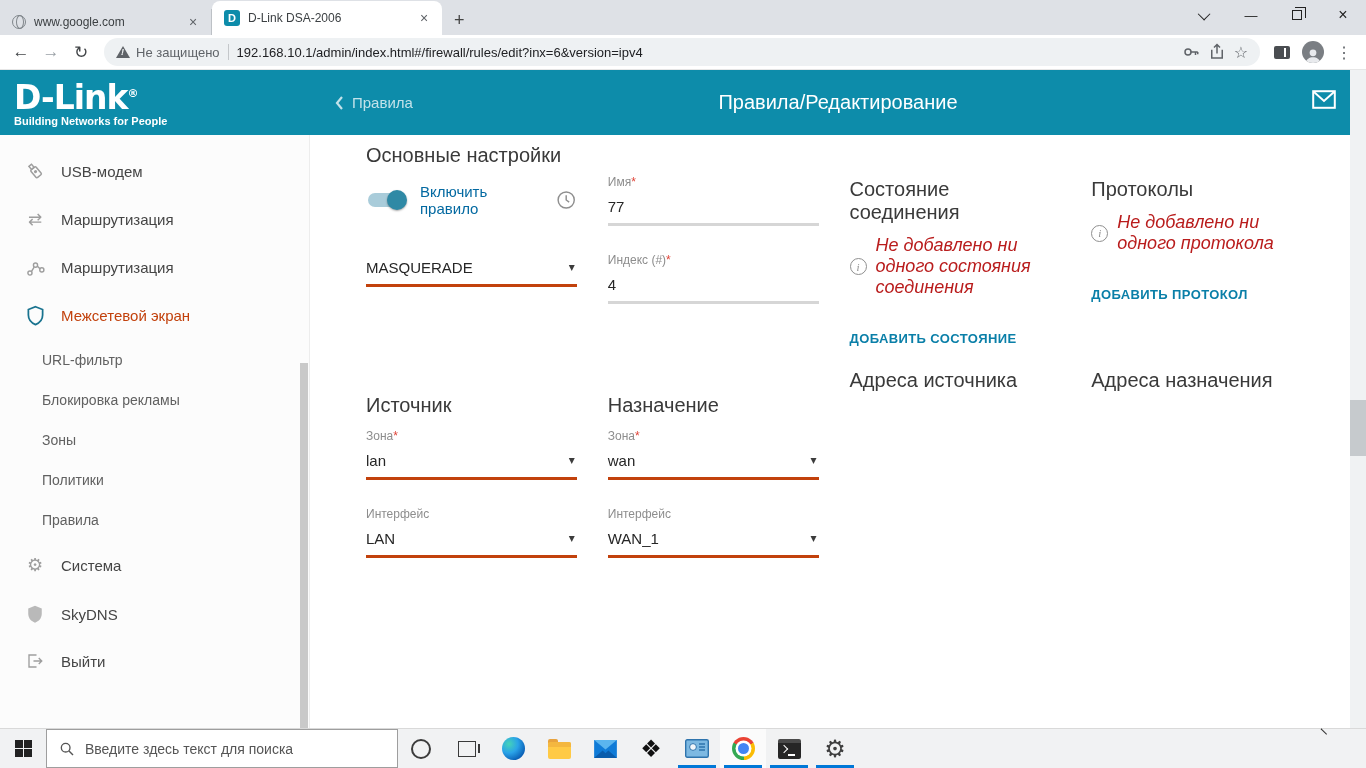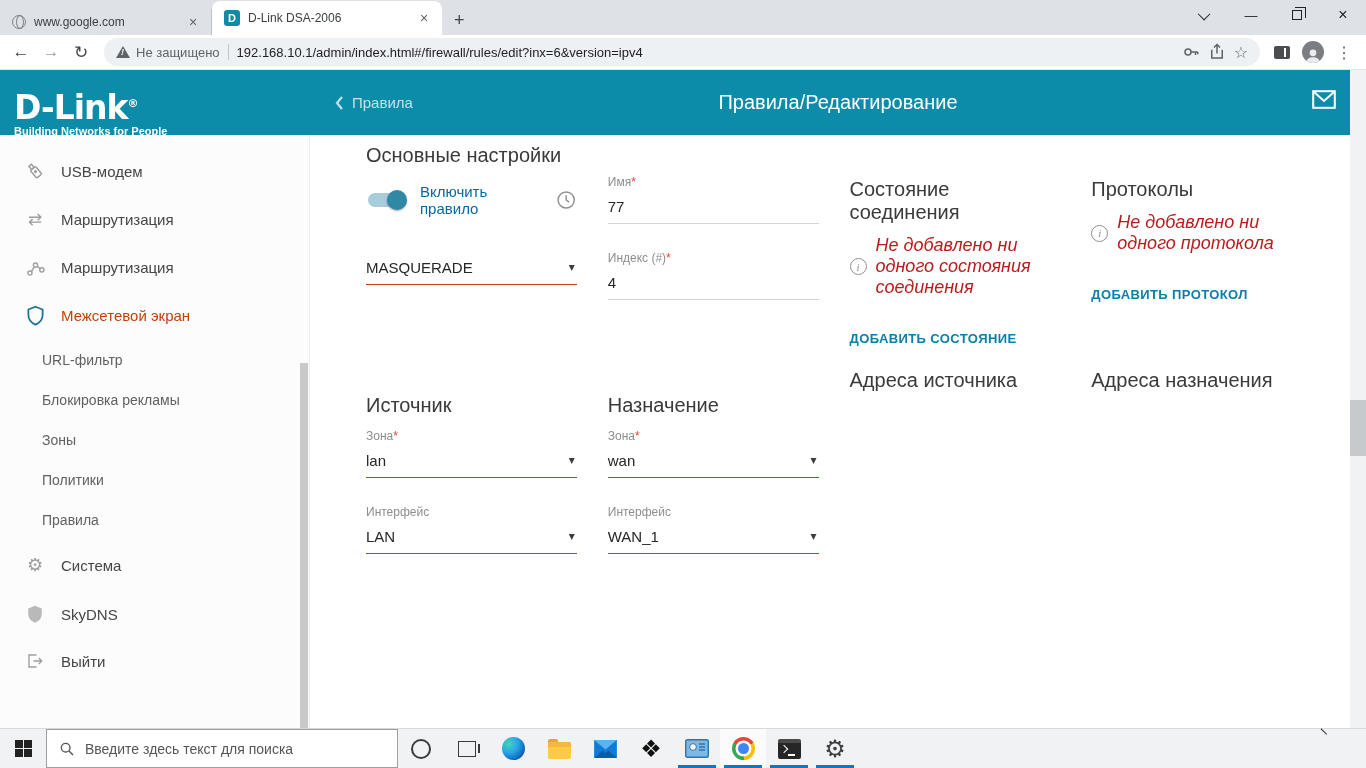--- a/index.html
+++ b/index.html
@@ -38,21 +38,21 @@
   .urlbar svg, .toolbar-right svg { display:block; }
   .toolbar-right { display:flex; align-items:center; gap:12px; padding:0 4px; }
   .panel-ic { width:16px; height:13px; background:#4a4d51; border-radius:2px; position:relative; }
   .panel-ic::after { content:""; position:absolute; right:4px; top:2px; bottom:2px; width:2px; background:#fff; }
   .avatar-ic { width:22px; height:22px; border-radius:50%; background:#7a7e83; display:flex; align-items:flex-end; justify-content:center; overflow:hidden; }
   .dots { font-size:16px; color:#5f6368; }
 
   
   .pagewrap { position:relative; height:658px; }
   .app-header { height:65px; background:#0d8caa; display:flex; }
-  .logo-block { width:310px; padding:17px 0 0 14px; flex:none; }
+  .logo-block { width:310px; padding:7px 0 0 14px; flex:none; }
   .logo-name { color:#fff; font-size:33px; font-weight:bold; letter-spacing:-1px; line-height:33px; font-family:"DejaVu Sans", sans-serif; }
   .logo-name sup { font-size:11px; letter-spacing:0; }
   .logo-tag { color:#fff; font-size:11px; font-weight:bold; margin-top:1px; }
   .header-main { flex:1; position:relative; display:flex; align-items:center; }
   .back-link { position:absolute; left:24px; display:flex; align-items:center; gap:8px; color:rgba(255,255,255,.75); font-size:15px; }
   .hdr-title { width:100%; text-align:center; color:#fff; font-size:20px; }
   .mail-btn { position:absolute; right:30px; top:20px; }
 
   
   .workspace { display:flex; height:593px; }
@@ -68,21 +68,21 @@
   h1.sec, h2.sec { font-size:20px; font-weight:400; color:#3a3a3a; }
   .toggle-row { display:flex; align-items:center; gap:16px; margin:16px 0 0 2px; }
   .toggle-row .lbl { font-size:15px; color:#0369a1; }
   .tgl { width:36px; height:14px; border-radius:7px; position:relative; flex:none; }
   .tgl.on { background:#a9ccda; }
   .tgl.on::after { content:""; position:absolute; right:-3px; top:-3px; width:20px; height:20px; border-radius:50%;
     background:#2f89a5; box-shadow:0 1px 2px rgba(0,0,0,.35); }
   .field { margin-bottom:27px; }
   .field .flabel { font-size:12px; color:#8d8d8d; margin-bottom:9px; }
   .req { color:#e04438; }
-  .field .fvalue { font-size:15px; color:#262626; padding-bottom:8px; border-bottom:1px solid #c2410c; position:relative; }
+  .field .fvalue { font-size:15px; color:#262626; padding-bottom:8px; border-bottom:3px solid #c2410c; position:relative; }
   .fvalue .caret { position:absolute; right:2px; top:1px; font-size:12px; color:#3c3c3c; }
   .cellA1 .field { margin-top:42px; }
   .cellB1 .firstfield { margin-top:31px; }
   .sec2 { margin-top:34px; margin-bottom:11px; }
   .info-row { display:flex; align-items:center; gap:9px; }
   .info-ic { width:17px; height:17px; border:1.2px solid #8f8f8f; border-radius:50%; color:#8f8f8f; font-size:11px; font-style:italic;
     display:flex; align-items:center; justify-content:center; flex:none; font-family:"Liberation Serif", serif; }
   .info-txt { font-size:18px; font-style:italic; color:#b91c1c; }
   .add-link { display:inline-block; margin-top:33px; font-size:13px; font-weight:bold; letter-spacing:.4px; color:#0a7fa8; }
   .sec3 { margin-top:47px; margin-bottom:12px; }

